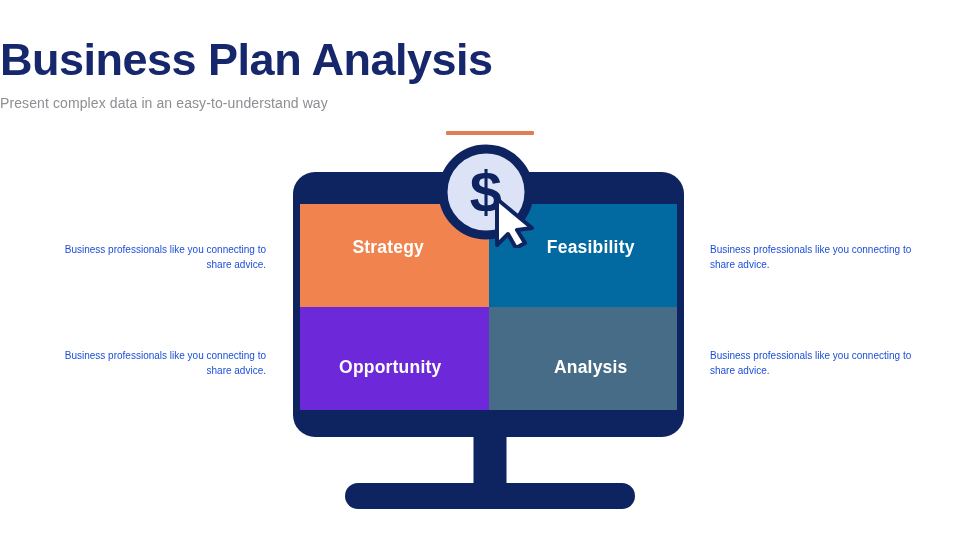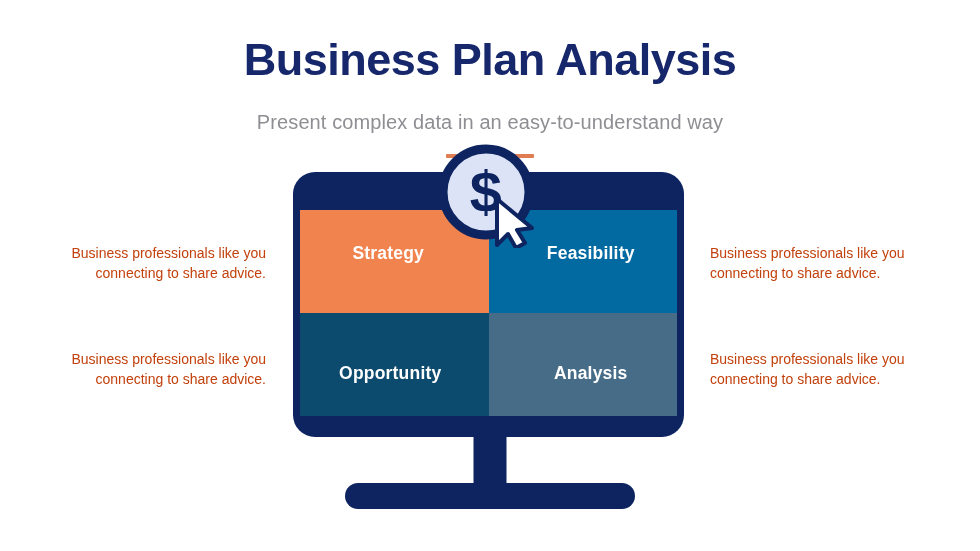--- a/index.html
+++ b/index.html
@@ -21,34 +21,34 @@
     height: 551px;
     background: #ffffff;
   }
 
   
   .header {
     position: absolute;
     top: 36px;
     left: 0;
     width: 980px;
-    text-align: center;
+    text-align: left;
   }
   .slide-title {
     font-size: 45px;
     font-weight: bold;
     color: #16276B;
     letter-spacing: -0.5px;
     line-height: 1.05;
     margin: 0;
   }
   .slide-subtitle {
-    font-size: 20px;
+    font-size: 14px;
     color: #8E8E93;
-    margin-top: 28px;
+    margin-top: 12px;
     letter-spacing: 0.1px;
   }
   .accent-bar {
     width: 88px;
     height: 4px;
     background: #E07D52;
     margin: 20px auto 0 auto;
     border-radius: 1px;
   }
 
@@ -68,21 +68,21 @@
     transform: translateX(-50%);
     top: 13px;
     width: 62px;
     height: 8px;
     background: #ffffff;
     border-radius: 4px;
   }
   .screen {
     position: absolute;
     left: 7px;
-    top: 38px;
+    top: 32px;
     width: 377px;
     height: 206px;
     display: grid;
     grid-template-columns: 1fr 1fr;
     grid-template-rows: 1fr 1fr;
     overflow: hidden;
   }
   .quad {
     position: relative;
     display: flex;
@@ -132,23 +132,23 @@
     width: 290px;
     height: 26px;
     background: #0D2461;
     border-radius: 13px;
   }
 
   
   .caption {
     position: absolute;
     width: 216px;
-    font-size: 14px;
+    font-size: 10px;
     line-height: 1.45;
-    color: #c2410c;
+    color: #1d4ed8;
   }
   .caption-left  { right: 714px; text-align: right; }
   .caption-right { left: 710px;  text-align: left;  }
   .cap-tl { top: 243px; }
   .cap-bl { top: 349px; }
   .cap-tr { top: 243px; }
   .cap-br { top: 349px; }
 </style>
 </head>
 <body>
@@ -170,21 +170,21 @@
   <div class="monitor" style="background: rgb(13, 36, 97);">
     <div class="webcam-bar"></div>
 
     <div class="screen">
       <div class="quad quad-tl" style="background: rgb(240, 131, 78);">
         <span class="quad-label">Strategy</span>
       </div>
       <div class="quad quad-tr" style="background: #0369a1;">
         <span class="quad-label">Feasibility</span>
       </div>
-      <div class="quad quad-bl" style="background: #0c4a6e;">
+      <div class="quad quad-bl" style="background: #6d28d9;">
         <span class="quad-label">Opportunity</span>
       </div>
       <div class="quad quad-br" style="background: rgb(70, 108, 136);">
         <span class="quad-label">Analysis</span>
       </div>
     </div>
   </div>
 
   <div class="center-badge">
     <svg width="104" height="104" viewBox="0 0 104 104">

